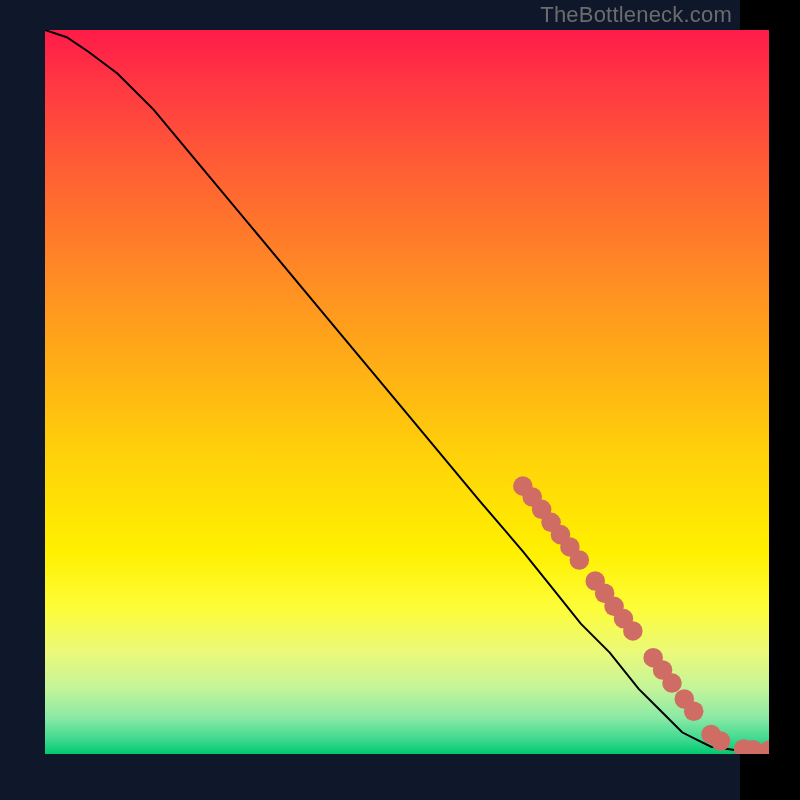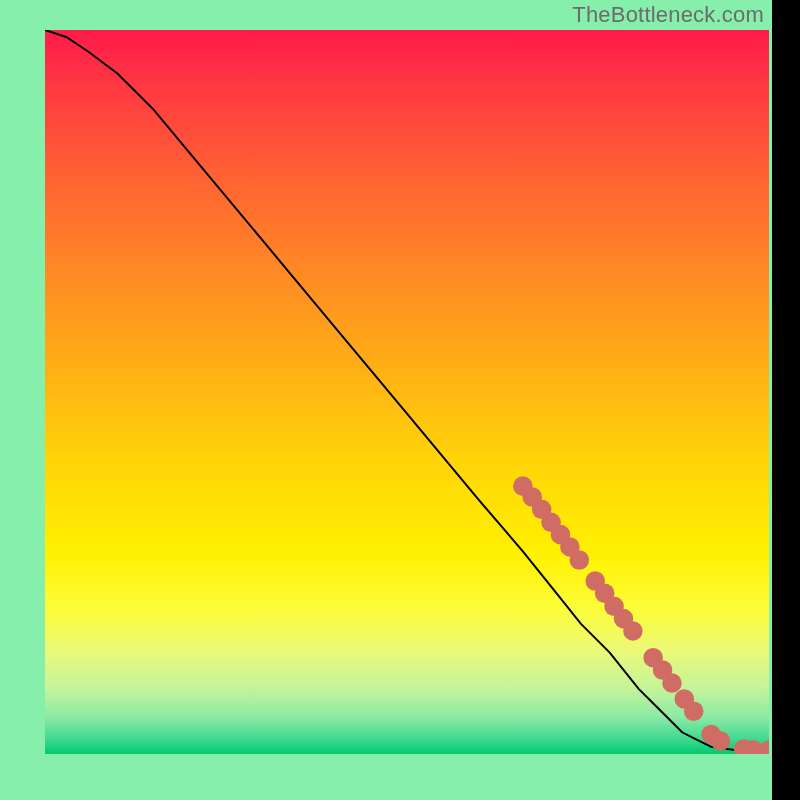--- a/index.html
+++ b/index.html
@@ -8,22 +8,21 @@
     width: 800px;
     height: 800px;
     background: #000;
     overflow: hidden;
     font-family: Arial, Helvetica, sans-serif;
   }
   .frame {
     position: relative;
     width: 740px;
     height: 800px;
-    background: #86efac;
-    padding-left: 32px;
+    background: #0f172a;
   }
   .attribution {
     position: absolute;
     top: 2px;
     right: 8px;
     color: #6c6c6c;
     font-size: 22px;
     font-weight: 400;
     letter-spacing: 0.2px;
   }

